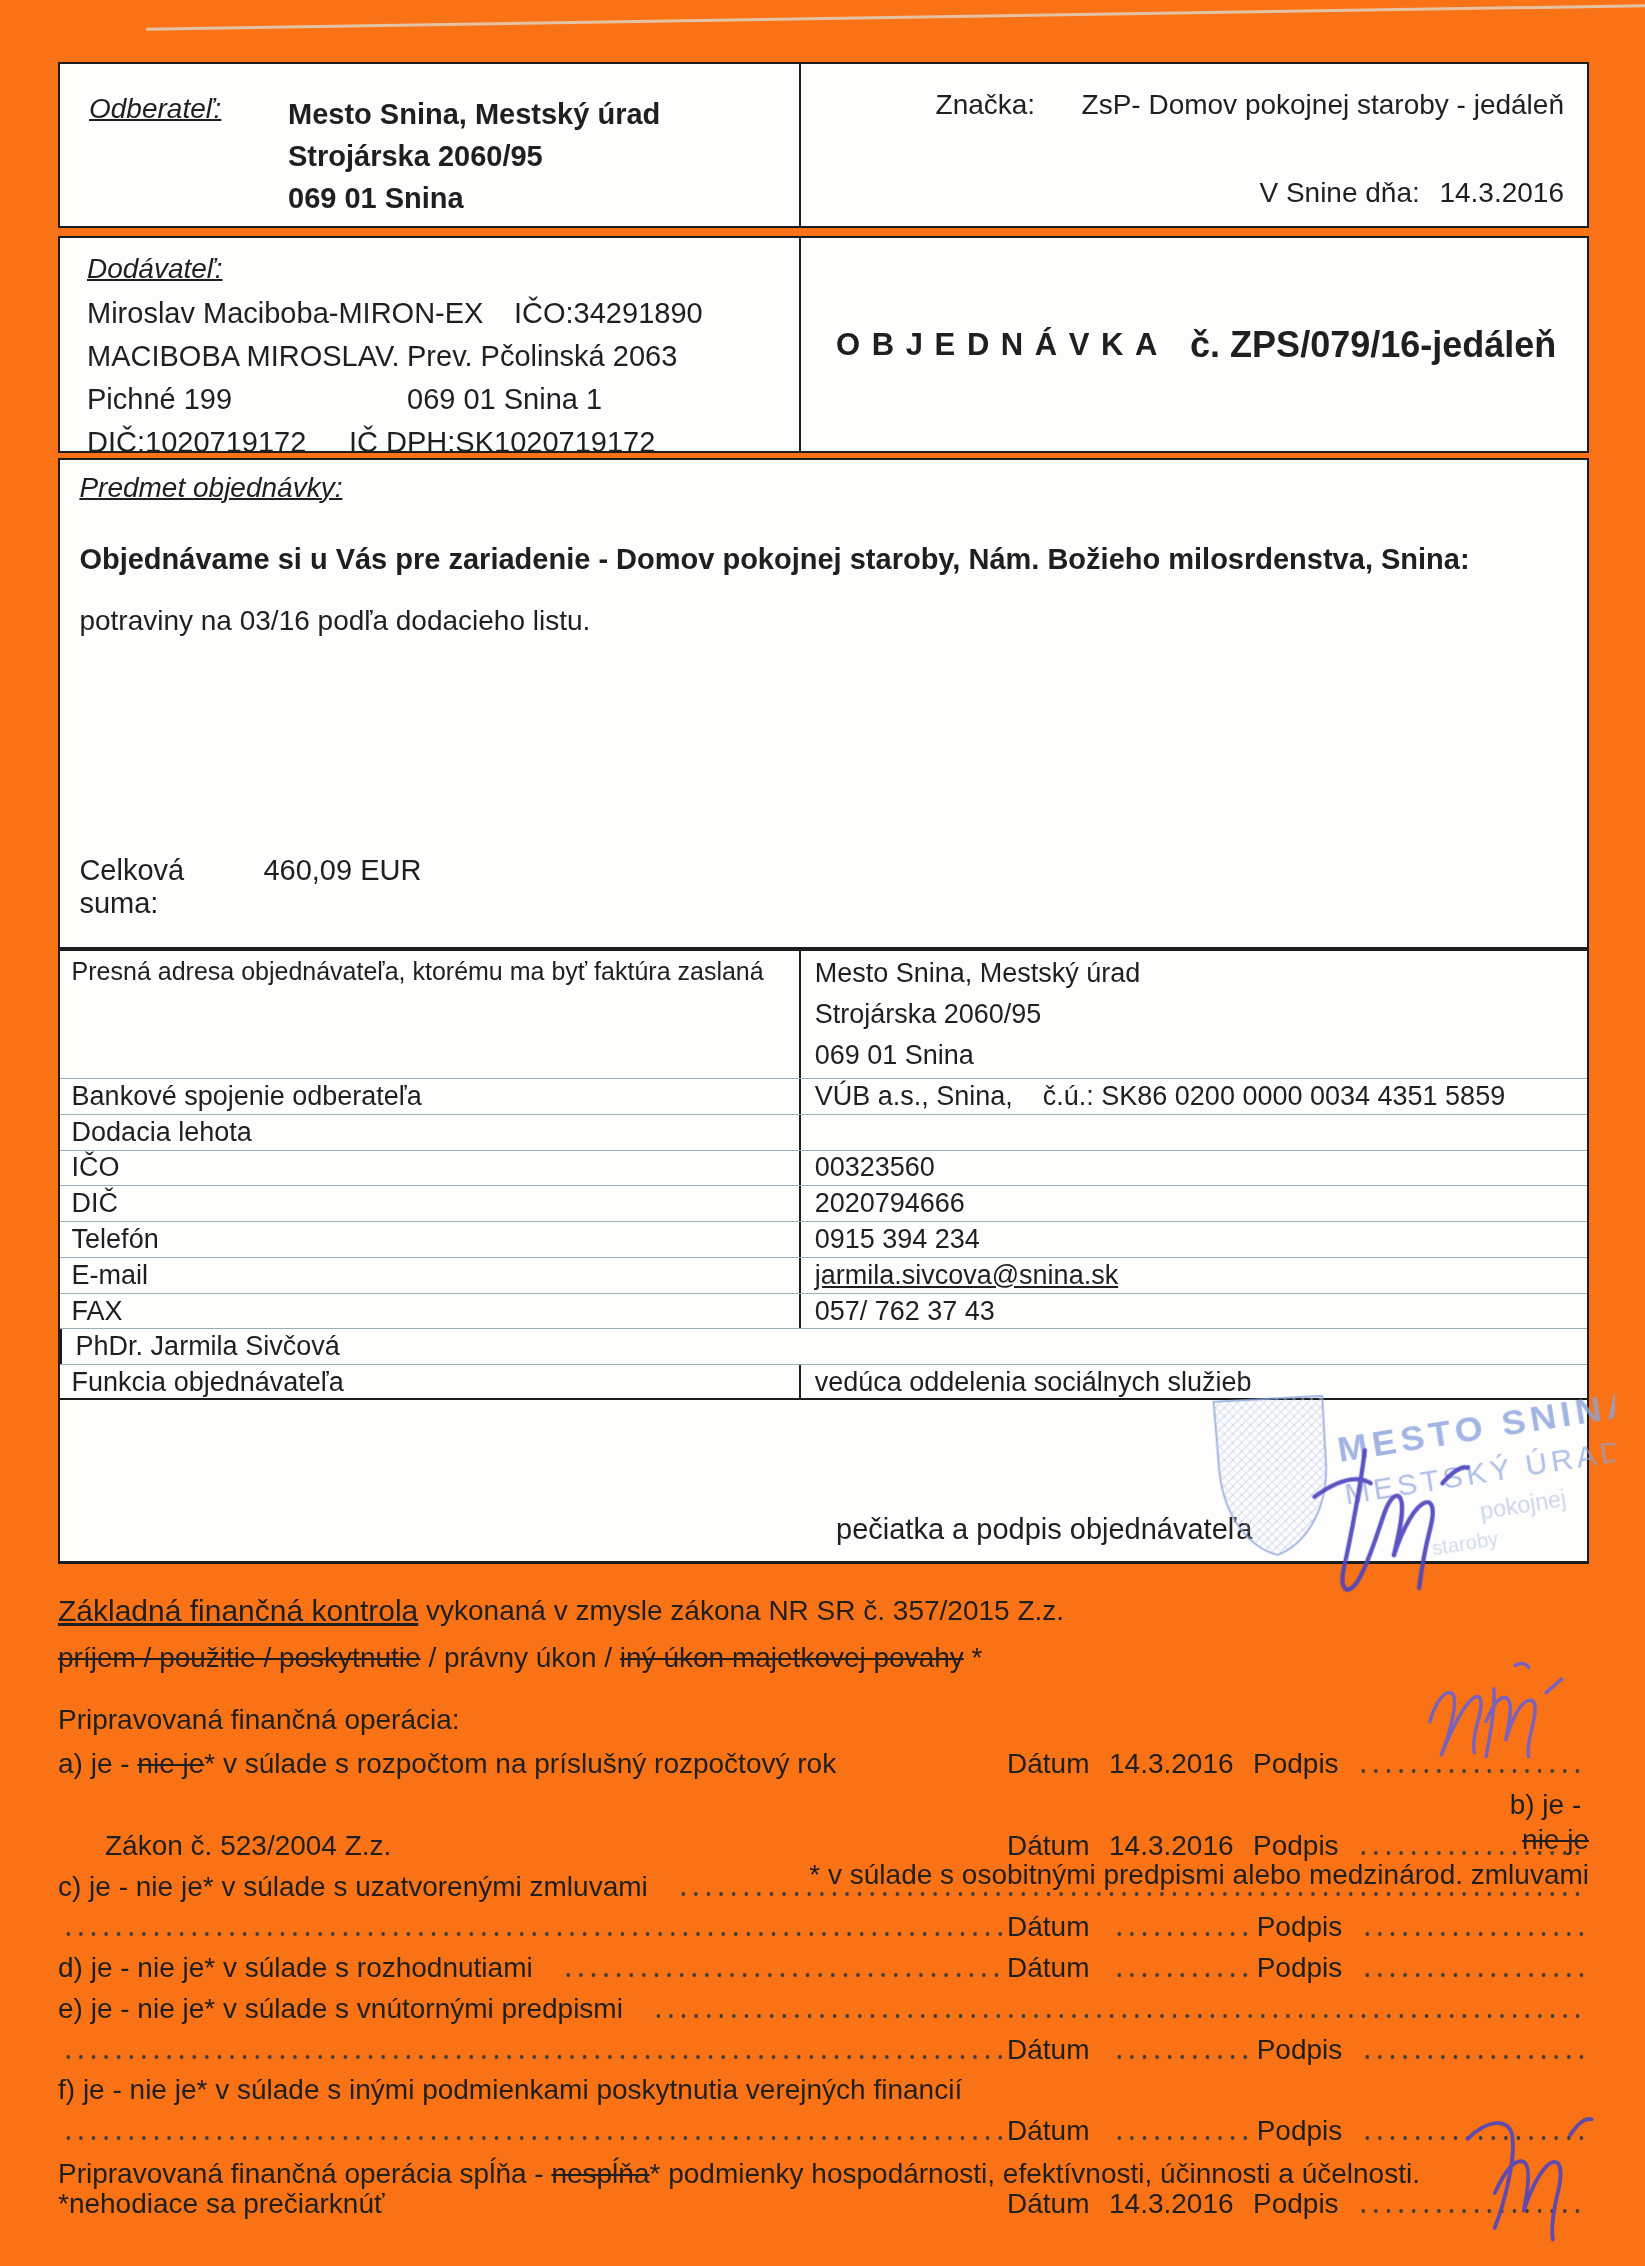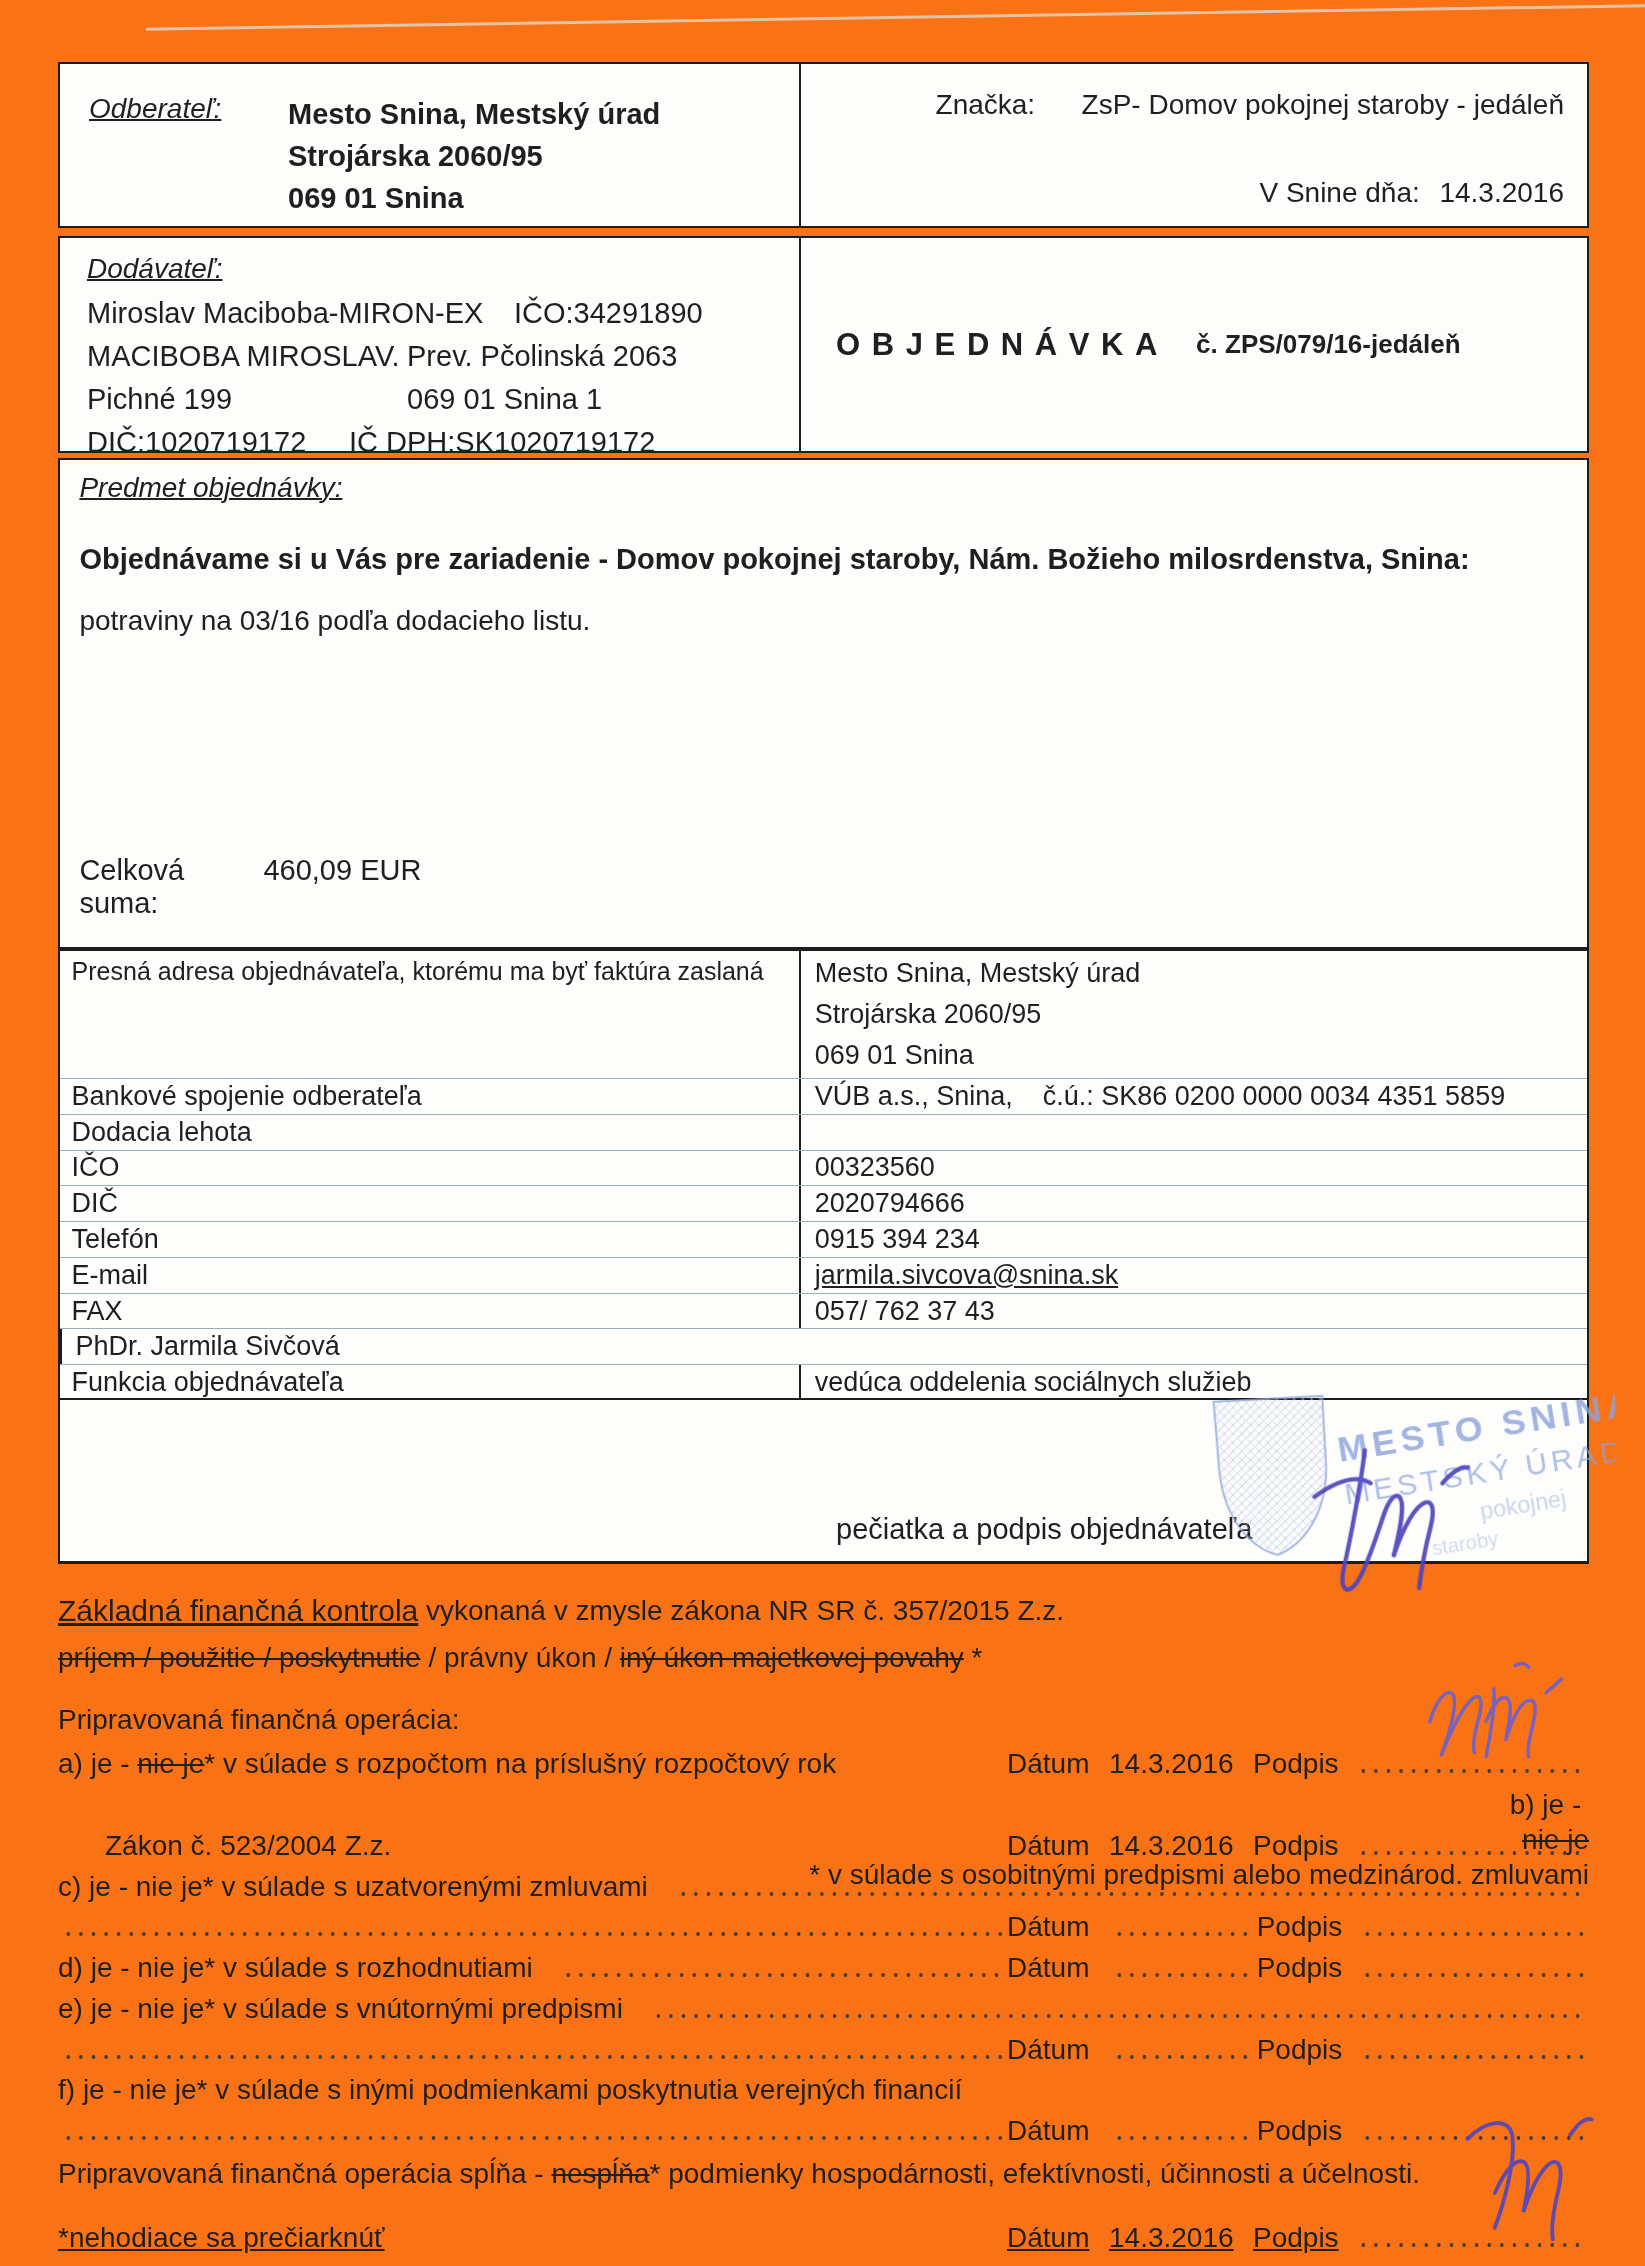--- a/index.html
+++ b/index.html
@@ -29,21 +29,21 @@
   #boxA .kv.date .k { width:180px; }
 
   
   #boxB { top:236px; height:217px; }
   #boxB .cellL { padding:13.6px 0 0 27px; font-size:29px; }
   #boxB .row { display:flex; line-height:43px; }
   #boxB .c1 { width:320px; flex:none; }
   #boxB .c1w { width:262px; flex:none; }
   #boxB .cellR { display:flex; align-items:center; padding-left:35px; white-space:nowrap; }
   .ord-title { font-weight:bold; font-size:31px; letter-spacing:11.6px; }
-  .ord-no { font-weight:bold; font-size:26px; margin-left:27px; }
+  .ord-no { font-weight:bold; font-size:36px; margin-left:21px; }
 
   
   #boxC { top:458px; height:491px; padding:11.6px 19.4px 0 19.4px; }
   #boxC .subj1 { margin-top:39px; font-weight:bold; font-size:29px; white-space:nowrap; }
   #boxC .subj2 { margin-top:29px; font-size:28px; }
   #boxC .total { position:absolute; left:19.4px; bottom:27px; display:flex; font-size:29px; }
   #boxC .total .k { width:184px; }
 
   
   #tableD { top:949px; }
@@ -306,21 +306,21 @@
         <span class="dots slot"></span>
         <span class="pk">Podpis</span>
         <span class="dots"></span>
       </span>
     </div>
     <div class="krow" style="top:563px;">
       <span class="pre">Pripravovaná finančná operácia spĺňa - </span>
         <span class="strike">nespĺňa</span>
         <span class="pre">* podmienky hospodárnosti, efektívnosti, účinnosti a účelnosti.</span>
     </div>
-    <div class="krow" style="top:627px;text-decoration:underline;">
+    <div class="krow" style="top:593px;">
       <span>*nehodiace sa prečiarknúť</span>
       <span class="rgroup">
         <span class="dk">Dátum</span>
         <span class="dv">14.3.2016</span>
         <span class="pk">Podpis</span>
         <span class="dots"></span>
       </span>
     </div>
   </div>
 

